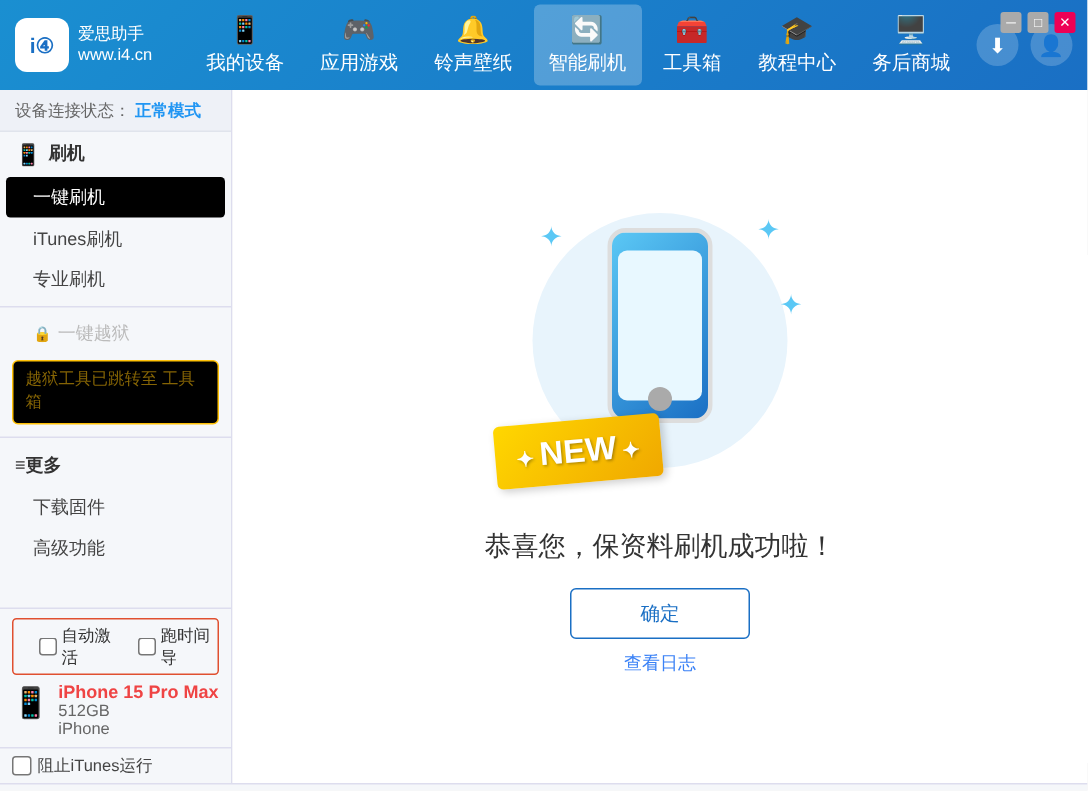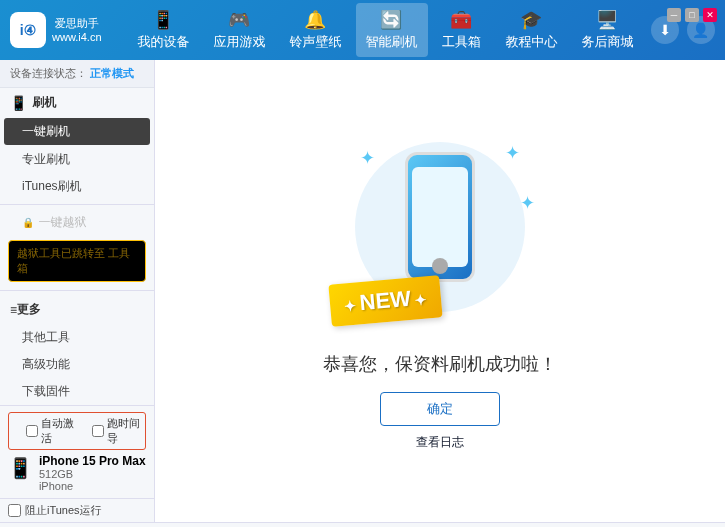--- a/index.html
+++ b/index.html
@@ -5,21 +5,20 @@
     * { margin: 0; padding: 0; box-sizing: border-box; }
     body { width: 725px; height: 527px; font-family: 'Microsoft YaHei', Arial, sans-serif; font-size: 12px; overflow: hidden; background: #f0f0f0; }
 
     
     .header {
       background: linear-gradient(135deg, #1a8fd1, #1a6fc4);
       height: 60px;
       display: flex;
       align-items: center;
       padding: 0 10px;
-      text-align: center;
     }
     .logo-area {
       display: flex;
       align-items: center;
       width: 110px;
     }
     .logo-icon {
       width: 36px; height: 36px;
       background: #fff;
       border-radius: 8px;
@@ -80,21 +79,21 @@
     .sidebar-section-header {
       display: flex; align-items: center; padding: 6px 10px;
       color: #333; font-weight: bold; font-size: 12px; cursor: pointer;
     }
     .sidebar-section-header .icon { margin-right: 5px; font-size: 14px; }
     .sidebar-item {
       padding: 5px 10px 5px 22px; color: #444; cursor: pointer;
       font-size: 12px;
     }
     .sidebar-item.active {
-      background: #404040; color: #fff; border-radius: 3px; margin: 1px 4px;
+      background: #000000; color: #fff; border-radius: 3px; margin: 1px 4px;
       padding-left: 18px;
     }
     .sidebar-divider { height: 1px; background: #dde; margin: 4px 0; }
     .sidebar-disabled {
       padding: 5px 10px 5px 22px; color: #bbb; font-size: 12px;
       display: flex; align-items: center;
     }
     .sidebar-disabled .lock-icon { margin-right: 4px; font-size: 10px; }
     .sidebar-warning-box {
       margin: 4px 8px; padding: 5px 8px;
@@ -117,21 +116,21 @@
     }
     .checkbox-label {
       display: flex; align-items: center; gap: 3px; font-size: 11px; color: #333; cursor: pointer; padding-left: 12px;
     }
     .checkbox-label input { width: 12px; height: 12px; }
     .device-info {
       display: flex; align-items: flex-start; gap: 6px; margin-top: 4px;
     }
     .device-icon { font-size: 20px; color: #1a6fc4; margin-top: 2px; }
     .device-details { font-size: 11px; color: #333; }
-    .device-name { font-weight: bold; color: #000000; font-size: 12px; }
+    .device-name { font-weight: bold; color: #ef4444; font-size: 12px; }
     .device-storage { color: #666; }
     .device-type { color: #666; }
     .itunes-row {
       display: flex; align-items: center; gap: 4px; padding: 4px 8px;
       border-top: 1px solid #dde; font-size: 11px; color: #444;
     }
 
     
     .content {
       flex: 1; display: flex; flex-direction: column; align-items: center;
@@ -189,21 +188,21 @@
     .success-title {
       font-size: 18px; color: #333; margin-bottom: 16px; font-weight: normal;
     }
     .confirm-btn {
       display: block; width: 120px; padding: 7px 0;
       background: #fff; border: 1px solid #1a6fc4; border-radius: 4px;
       color: #1a6fc4; font-size: 13px; cursor: pointer; text-align: center;
       margin-bottom: 8px;
     }
     .log-link {
-      color: #0f172a; font-size: 12px; cursor: pointer; text-decoration: none; font-family: Liberation Mono, monospace;
+      color: #3b82f6; font-size: 12px; cursor: pointer; text-decoration: none; font-family: Liberation Mono, monospace;
     }
 
     
     .footer {
       height: 28px; background: #f5f7fa; border-top: 1px solid #dde;
       display: flex; align-items: center; justify-content: space-between;
       padding: 0 12px; font-size: 11px; color: #666;
     }
 
     
@@ -275,51 +274,48 @@
 
     <div class="sidebar-section-header">
       <span class="icon">📱</span>
       <span>刷机</span>
     </div>
 
     <div class="sidebar-item active">
       <span>一键刷机</span>
     </div>
     <div class="sidebar-item">
+      <span>iTunes刷机</span>
+    </div>
+    <div class="sidebar-item">
       <span>专业刷机</span>
-    </div>
-    <div class="sidebar-item">
-      <span>iTunes刷机</span>
     </div>
 
     <div class="sidebar-divider"></div>
 
     <div class="sidebar-disabled">
       <span class="lock-icon">🔒</span>
       <span>一键越狱</span>
     </div>
     <div class="sidebar-warning-box">
       <span>越狱工具已跳转至
 工具箱</span>
     </div>
 
     <div class="sidebar-divider"></div>
 
     <div class="sidebar-more-header">
       <span class="icon">≡</span>
       <span>更多</span>
     </div>
     <div class="sidebar-item">
-      <span>其他工具</span>
+      <span>下载固件</span>
     </div>
     <div class="sidebar-item">
       <span>高级功能</span>
-    </div>
-    <div class="sidebar-item">
-      <span>下载固件</span>
     </div>
 
     <div class="sidebar-flex"></div>
 
     <div class="sidebar-bottom">
       <div class="auto-activate-row">
         <label class="checkbox-label">
           <input type="checkbox" style="">
           <span>自动激活</span>
         </label>

